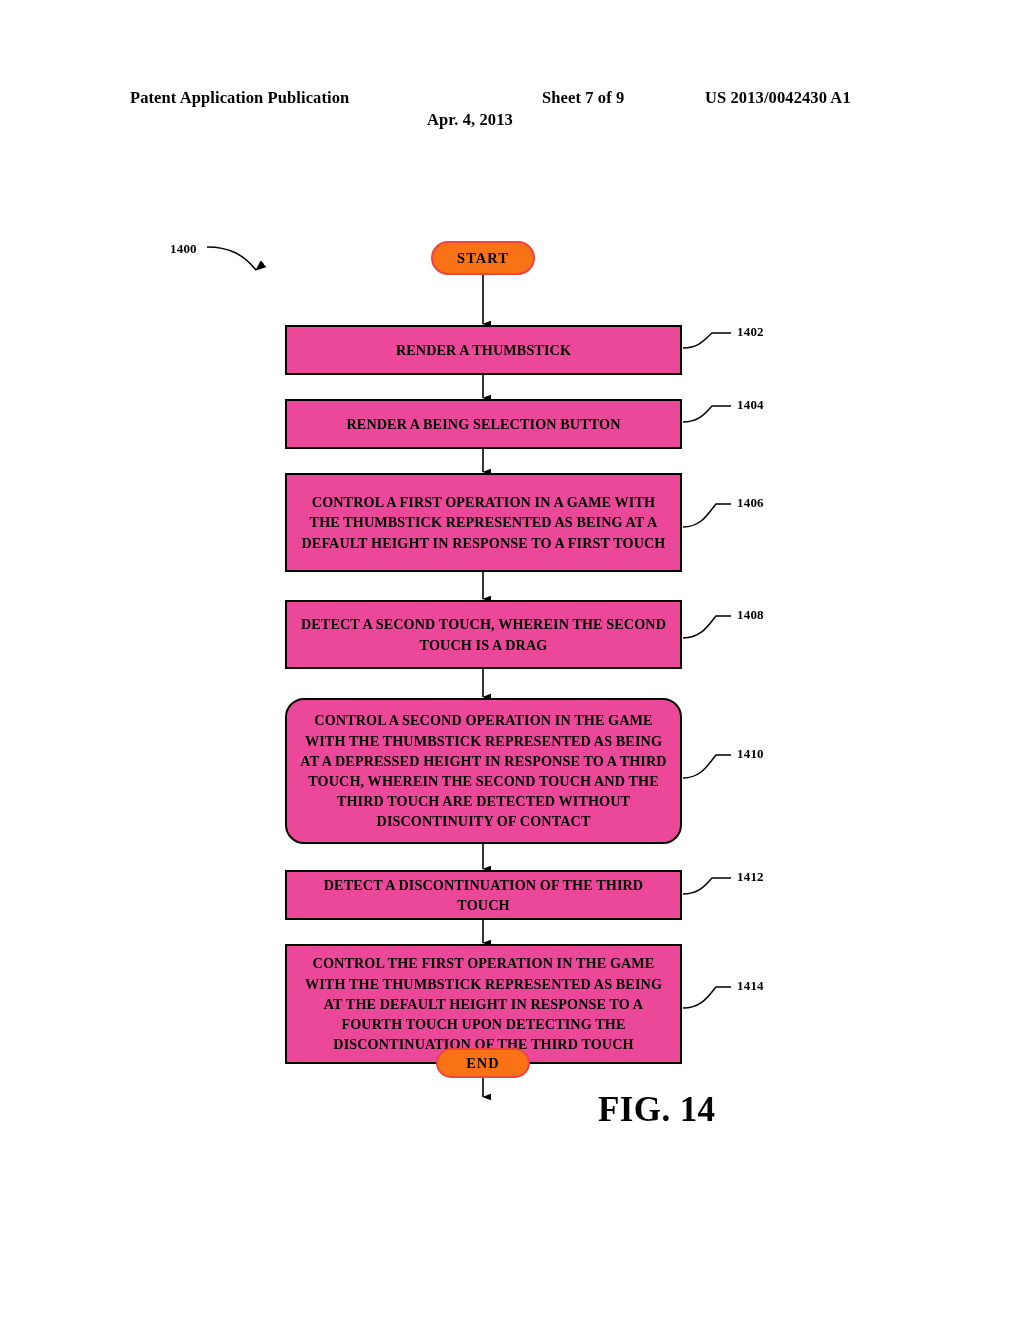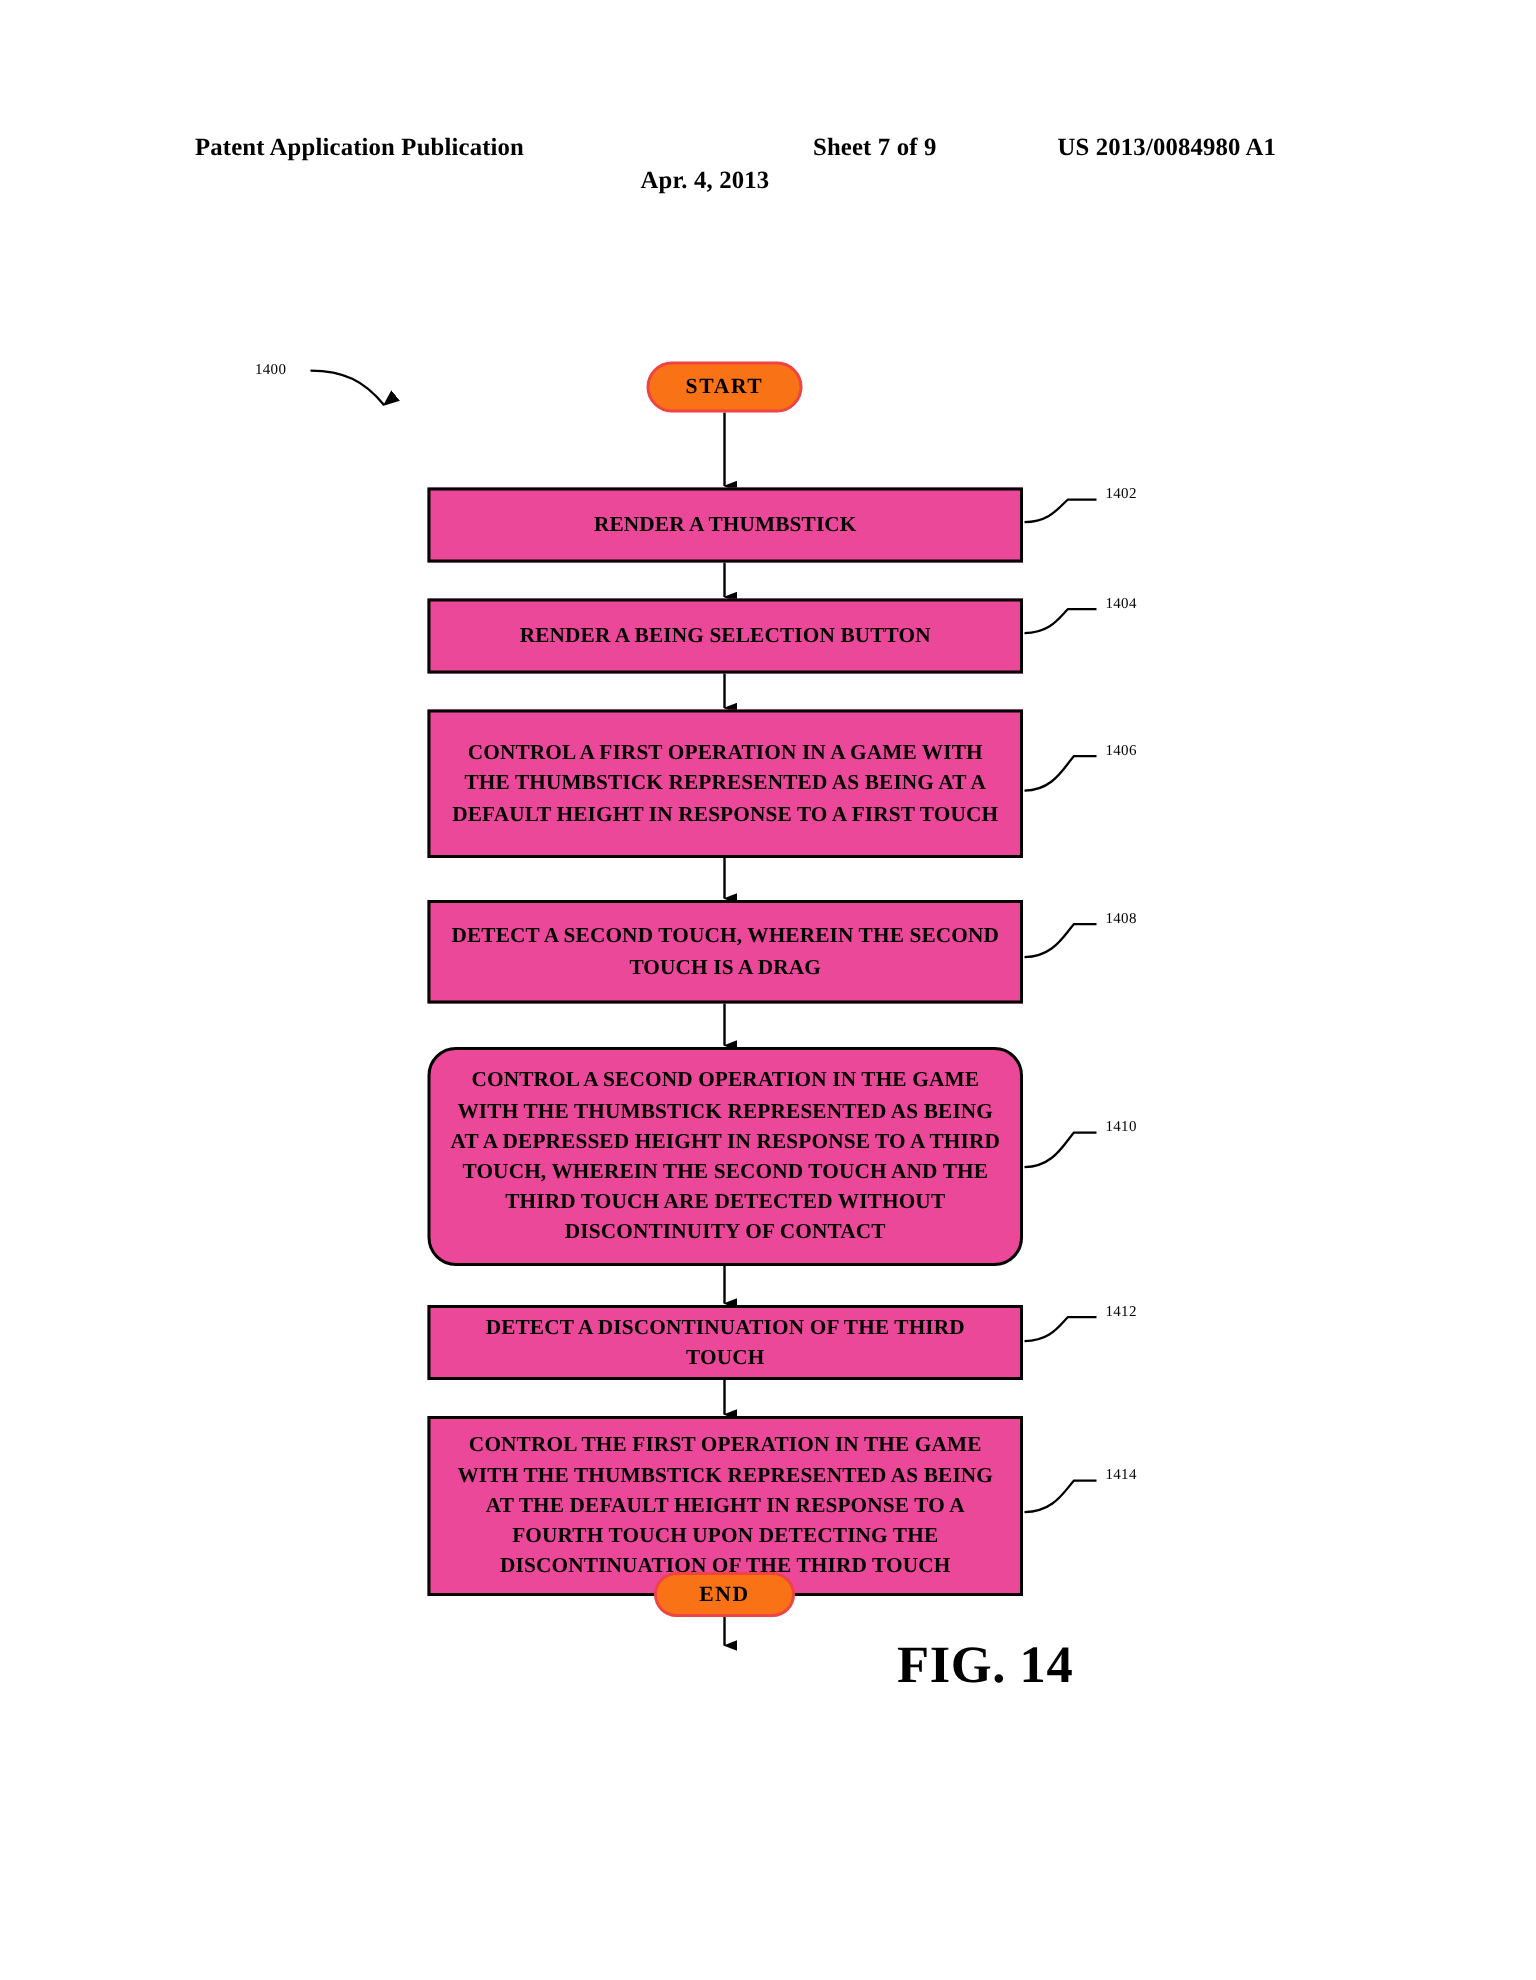--- a/index.html
+++ b/index.html
@@ -93,22 +93,22 @@
     font-weight: bold;
     font-size: 14.4px;
     letter-spacing: 1.1px;
   }
   #term-start { left: 431px; top: 241px; width: 104px; height: 34px; }
   #term-end   { left: 436px; top: 1048px; width: 94px; height: 30px; }
 
   
   .ref-num {
     position: absolute;
-    font-weight: normal;
-    font-size: 10px;
+    font-weight: bold;
+    font-size: 13px;
     letter-spacing: 0.2px;
     white-space: nowrap;
     text-align: right;
   }
   #ref-1400 { left: 170px; top: 241px; }
   #ref-1402 { left: 737px; top: 324px; }
   #ref-1404 { left: 737px; top: 397px; }
   #ref-1406 { left: 737px; top: 495px; }
   #ref-1408 { left: 737px; top: 607px; }
   #ref-1410 { left: 737px; top: 746px; }
@@ -126,21 +126,21 @@
     white-space: nowrap;
   }
 </style>
 </head>
 <body>
 
 <div id="page-header">
   <span class="hdr-pub">Patent Application Publication</span>
   <span class="hdr-date">Apr. 4, 2013</span>
   <span class="hdr-sheet">Sheet 7 of 9</span>
-  <span class="hdr-pat">US 2013/0084980 A1</span>
+  <span class="hdr-pat">US 2013/0042430 A1</span>
 </div>
 
 <div id="flowchart">
 
   <svg id="flow-svg" viewBox="0 0 1024 1320" xmlns="http://www.w3.org/2000/svg">
     <defs>
       <marker id="arrowhead" markerWidth="7" markerHeight="9" refX="3.5" refY="8.4" orient="auto" markerUnits="userSpaceOnUse">
         <path d="M0,0 L7,0 L3.5,9 Z" fill="#000000"></path>
       </marker>
       <marker id="arrowhead-lg" markerWidth="9" markerHeight="11" refX="4.5" refY="10" orient="auto" markerUnits="userSpaceOnUse">

